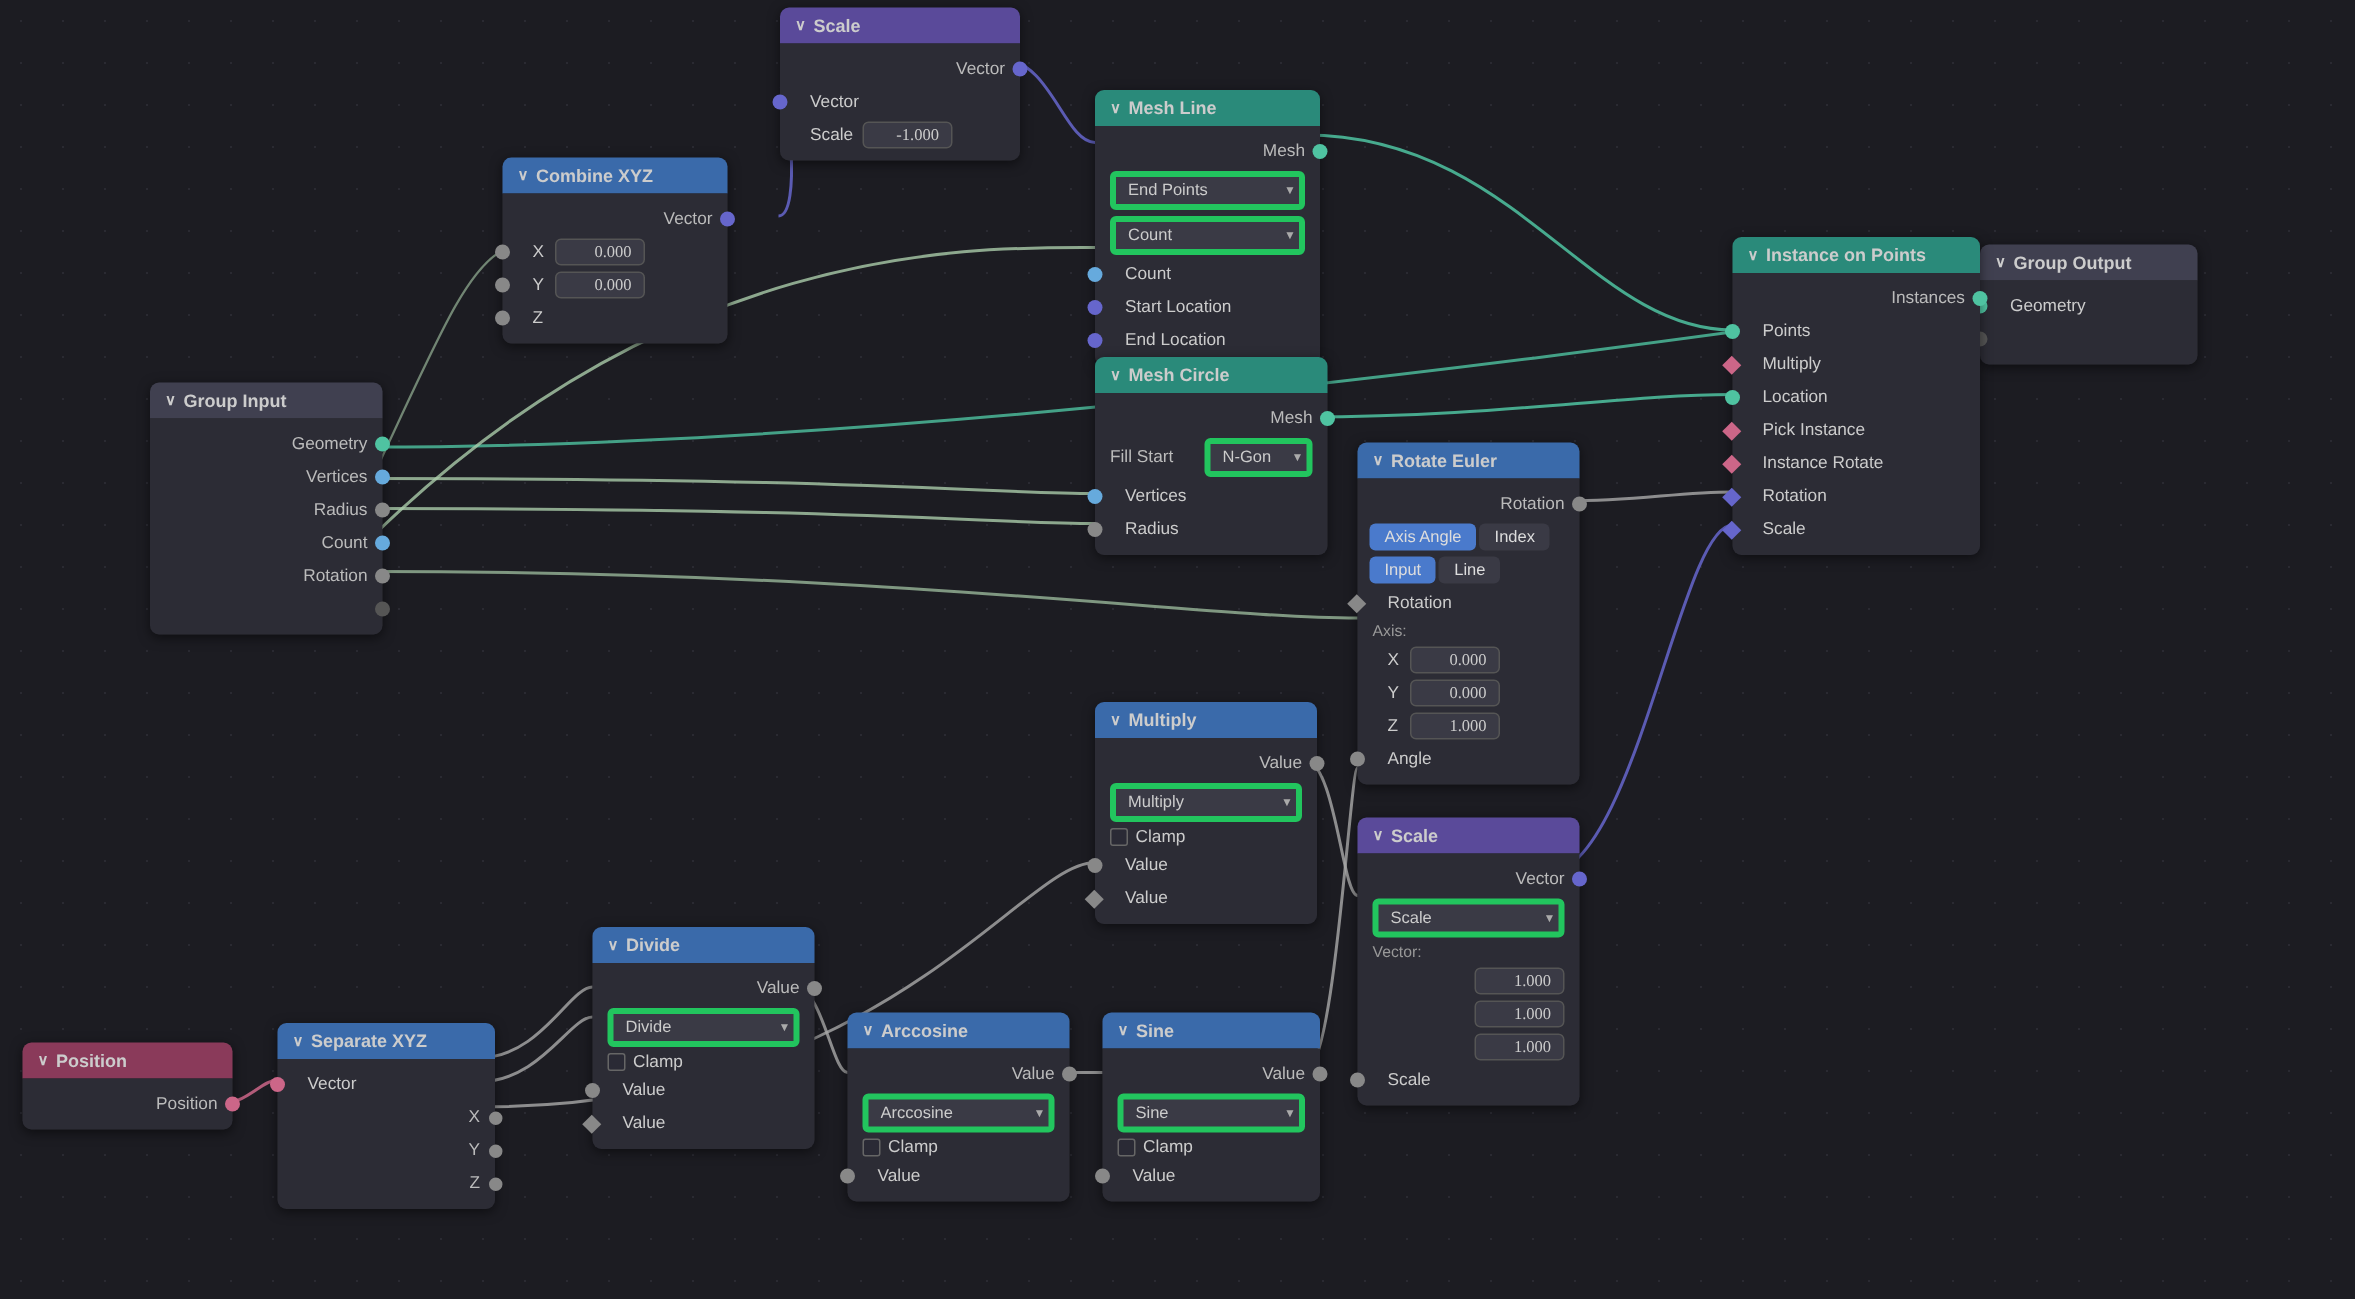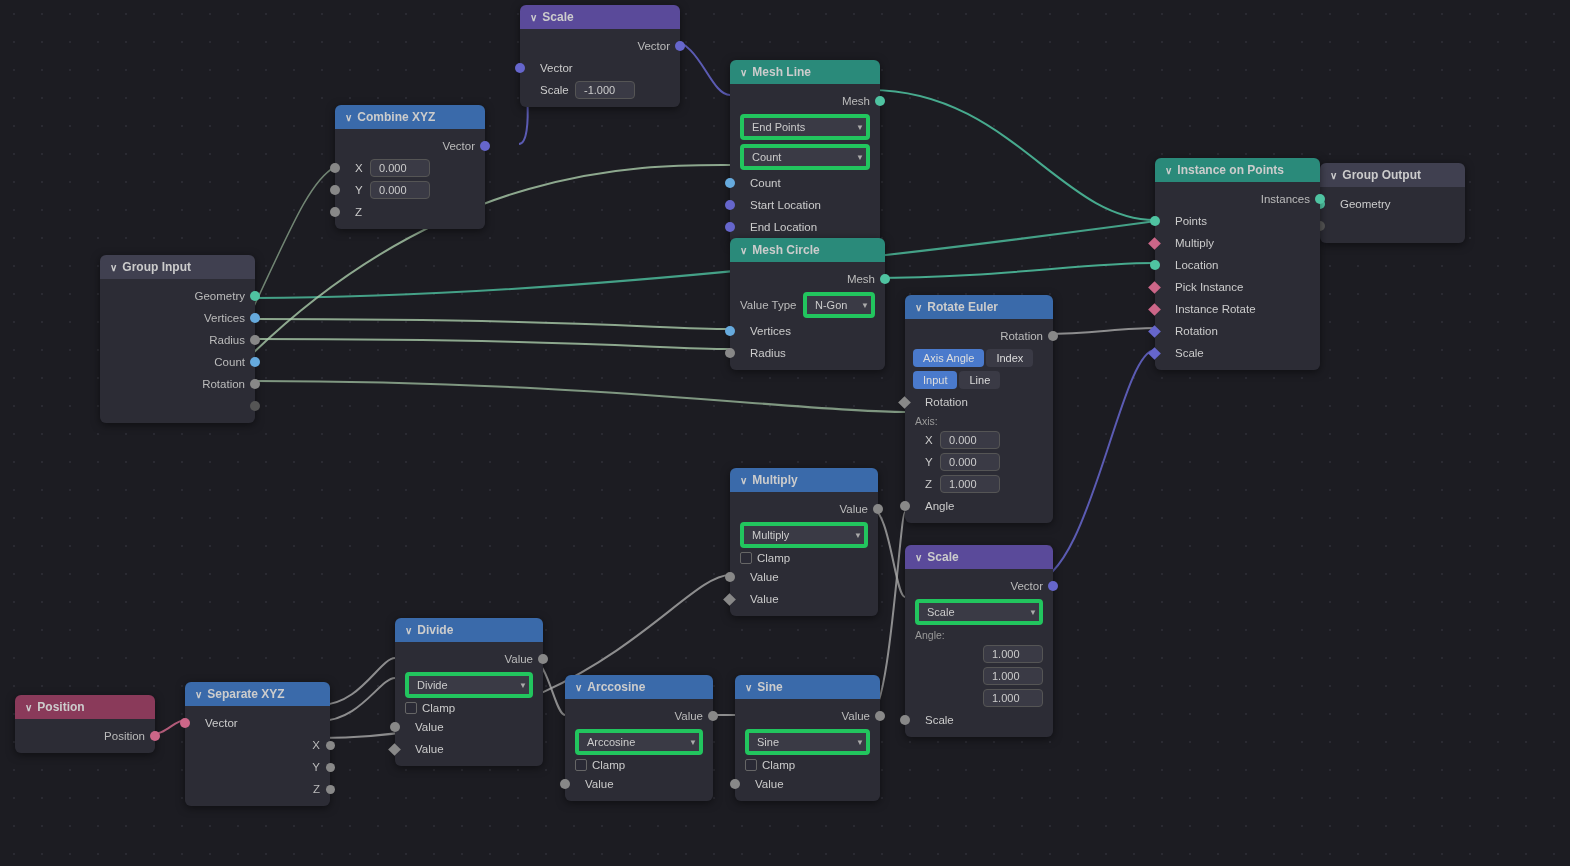--- a/index.html
+++ b/index.html
@@ -98,21 +98,22 @@
       pointer-events: none;
     }
     .num-field {
       background: #3a3a45;
       border: 1px solid #555;
       border-radius: 4px;
       padding: 2px 8px;
       color: #ccc;
       font-size: 11px;
       width: 60px;
-      text-align: left;
+      text-align: right;
+      font-family: Liberation Serif, serif;
     }
     .label-right {
       text-align: right;
       flex: 1;
       color: #bbb;
     }
     .btn-group {
       display: flex;
       gap: 2px;
       padding: 2px 8px;
@@ -382,21 +383,21 @@
     <div class="node-header header-teal">
       <span class="chevron">∨</span>
       <span>Mesh Circle</span>
     </div>
     <div class="node-body">
       <div class="node-row right">
         <span class="label-right">Mesh</span>
         <span class="socket socket-geo" style="position:absolute;right:-5px;"></span>
       </div>
       <div class="node-row">
-        <span style="color:#bbb;min-width:58px;">Value Type</span>
+        <span style="color:#bbb;min-width:58px;">Fill Start</span>
         <div class="dropdown-wrap">
           <select class="dropdown">
             <option>N-Gon</option>
           </select>
         </div>
       </div>
       <div class="node-row">
         <span class="socket" style="position:absolute;left:-5px;background:#66aadd;width:10px;height:10px;border-radius:50%;"></span>
         <span style="padding-left:10px;">Vertices</span>
       </div>
@@ -579,21 +580,21 @@
         <span class="label-right">Vector</span>
         <span class="socket socket-vec" style="position:absolute;right:-5px;"></span>
       </div>
       <div class="node-row">
         <div class="dropdown-wrap">
           <select class="dropdown">
             <option>Scale</option>
           </select>
         </div>
       </div>
-      <div class="section-label">Angle:</div>
+      <div class="section-label">Vector:</div>
       <div class="node-row">
         <span style="padding-left:10px;flex:1;"></span>
         <div class="num-field">1.000</div>
       </div>
       <div class="node-row">
         <span style="padding-left:10px;flex:1;"></span>
         <div class="num-field">1.000</div>
       </div>
       <div class="node-row">
         <span style="padding-left:10px;flex:1;"></span>

